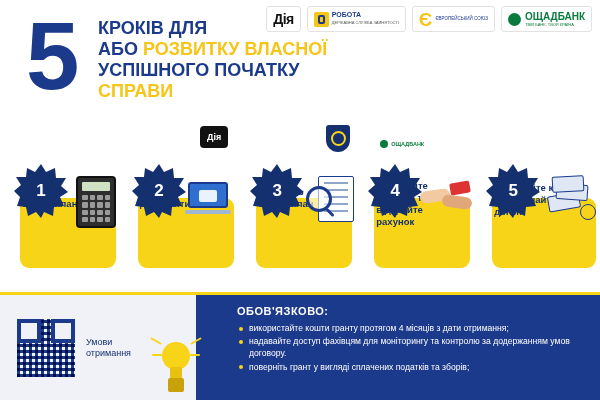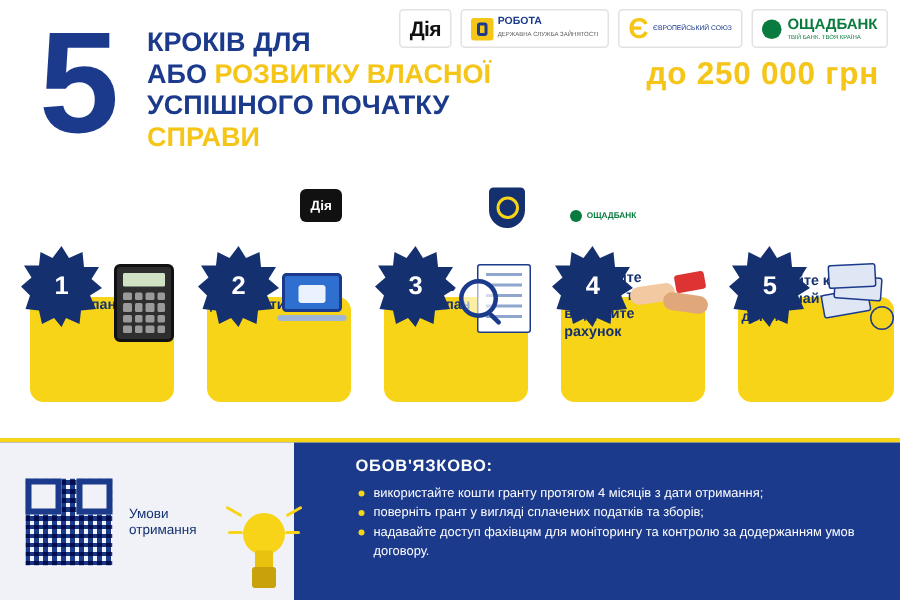--- a/index.html
+++ b/index.html
@@ -219,21 +219,20 @@
       </div>
       <div class="logo-box logo-osch">
         <span class="dot"></span>
         <span class="txt">
           <b>ОЩАДБАНК</b>
           <small>ТВІЙ БАНК. ТВОЯ КРАЇНА</small>
         </span>
       </div>
     </div>
 
-    <div class="amount">до 250 000 грн</div>
   </div>
 
   <div class="steps">
 
     <div class="step">
       <div class="card"></div>
       <div class="art calc">
         <div class="scr"></div>
         <div class="keys">
             <i></i>
@@ -364,18 +363,18 @@
         <div class="ray r4"></div>
       <div class="glass"></div>
         <div class="neck"></div>
         <div class="base"></div>
     </div>
 
     <div class="must">
       <h3>ОБОВ'ЯЗКОВО:</h3>
       <ul>
         <li>використайте кошти гранту протягом 4 місяців з дати отримання;</li>
+        <li>надавайте доступ фахівцям  для моніторингу та контролю за додержанням умов договору.</li>
         <li>поверніть грант у вигляді сплачених податків та зборів;</li>
-        <li>надавайте доступ фахівцям  для моніторингу та контролю за додержанням умов договору.</li>
       </ul>
     </div>
   </div>
 </div>
 
 </body></html>

